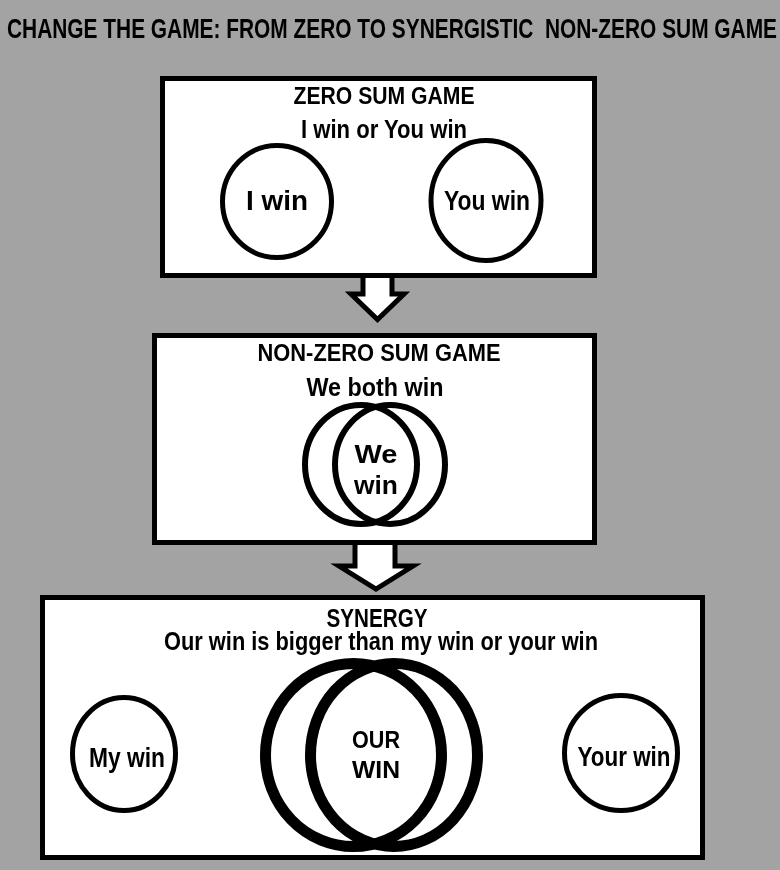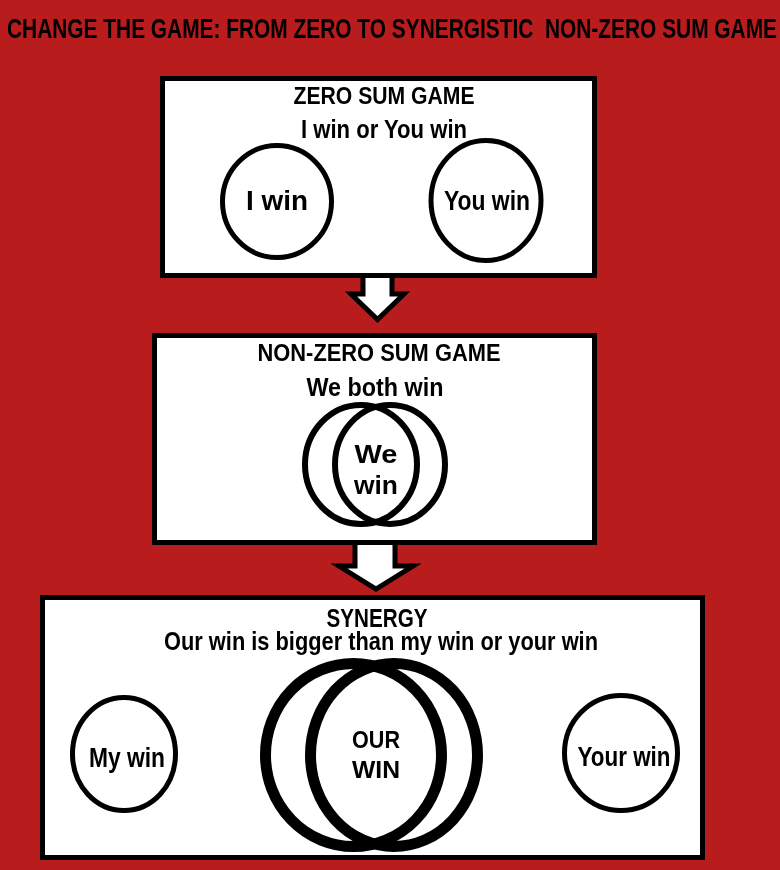--- a/index.html
+++ b/index.html
@@ -1,16 +1,16 @@
 <!DOCTYPE html>
 <html><head>
 <meta charset="utf-8">
 <style>
   html, body { margin: 0; padding: 0; background: #ffffff; }
-  .stage { position: relative; width: 780px; height: 870px; background: #b91c1c; }
+  .stage { position: relative; width: 780px; height: 870px; background: #a3a3a3; }
   svg { display: block; }
   svg text {
     font-family: "Liberation Sans", sans-serif;
     font-weight: bold;
     fill: #000000;
   }
   .box    { fill: #ffffff; stroke: #000000; stroke-width: 5; }
   .ring5  { fill: none; stroke: #000000; stroke-width: 5; }
   .ring6  { fill: none; stroke: #000000; stroke-width: 6; }
   .ring11 { fill: none; stroke: #000000; stroke-width: 11; }

